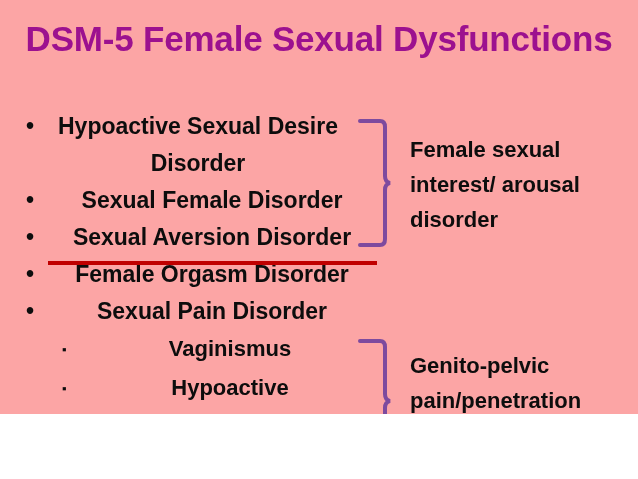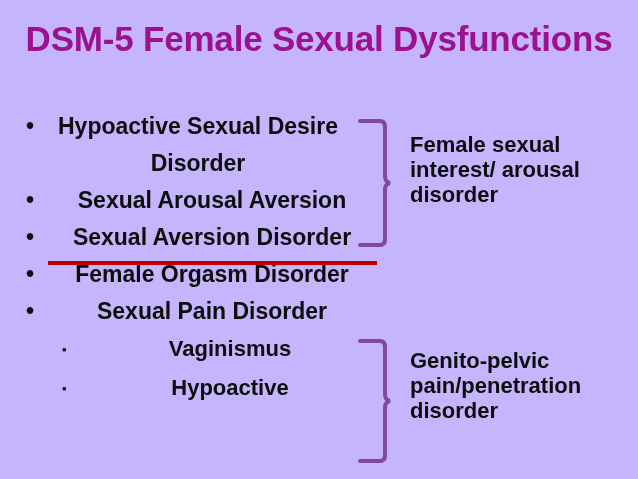--- a/index.html
+++ b/index.html
@@ -6,22 +6,22 @@
     margin: 0;
     padding: 0;
     background: #ffffff;
   }
   body {
     font-family: "Liberation Sans", sans-serif;
   }
   #slide {
     position: relative;
     width: 638px;
-    height: 479px;
-    background: #c4b5fd;
+    height: 414px;
+    background: #fca5a5;
     overflow: hidden;
   }
 
   
   #slide-title {
     position: absolute;
     left: 0;
     top: 17px;
     width: 638px;
     text-align: center;
@@ -80,21 +80,21 @@
     height: 4px;
     background: #C00000;
   }
 
   
   .right-label {
     position: absolute;
     font-size: 22px;
     font-weight: bold;
     color: #0d0d0d;
-    line-height: 25px;
+    line-height: 35px;
     width: 228px;
   }
   #label-fsiad { left: 410px; top: 132px; }
   #label-gppd  { left: 410px; top: 348px; }
 
   
   .brace {
     position: absolute;
   }
   #brace-top    { left: 358px; top: 118px;  width: 36px; height: 130px; }
@@ -109,21 +109,21 @@
 
   <div id="bullet-list">
 
     <div class="bullet-row level1">
       <span class="bullet-marker">•</span>
       <span class="bullet-text wrapped">Hypoactive Sexual Desire Disorder</span>
     </div>
 
     <div class="bullet-row level1">
       <span class="bullet-marker">•</span>
-      <span class="bullet-text">Sexual Arousal Aversion</span>
+      <span class="bullet-text">Sexual Female Disorder</span>
     </div>
 
     <div class="bullet-row level1">
       <span class="bullet-marker">•</span>
       <span class="bullet-text">Sexual Aversion Disorder</span>
     </div>
 
     <div class="bullet-row level1">
       <span class="bullet-marker">•</span>
       <span class="bullet-text">Female Orgasm Disorder</span>

